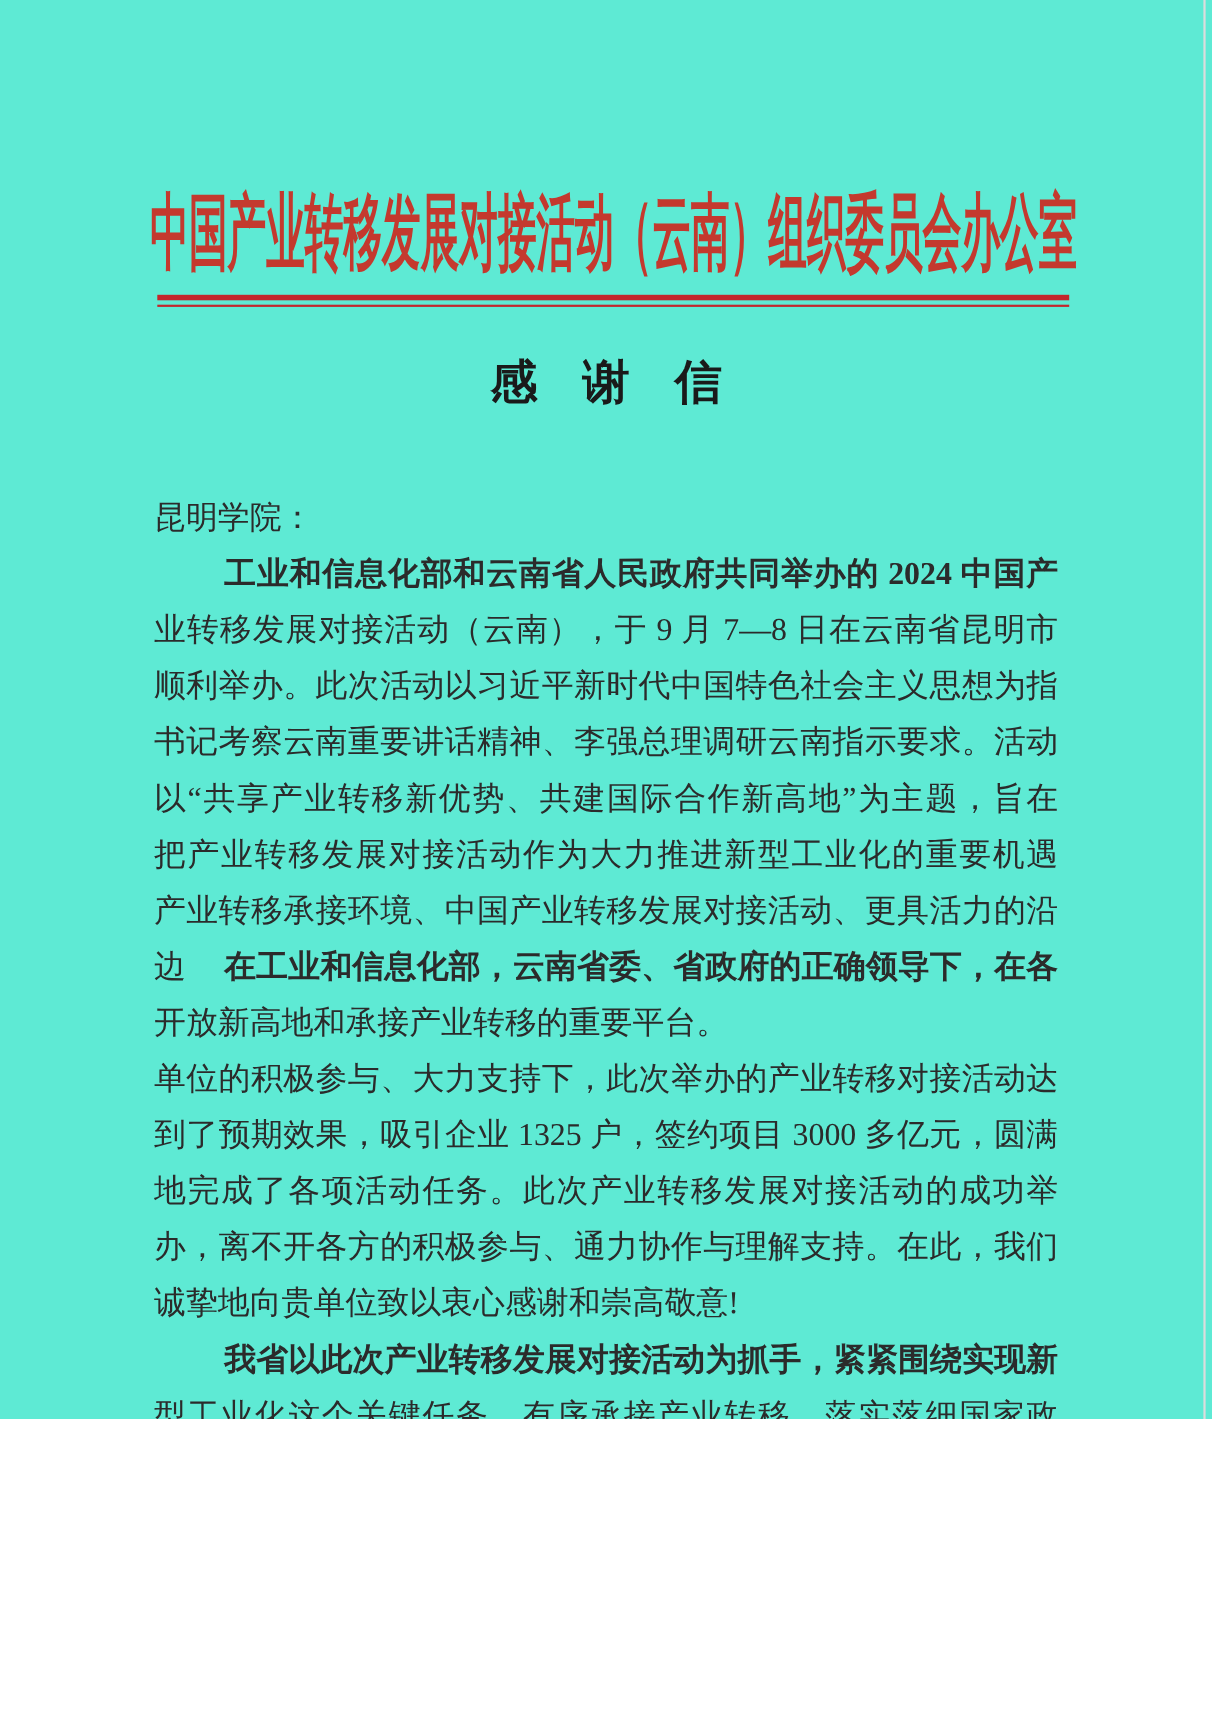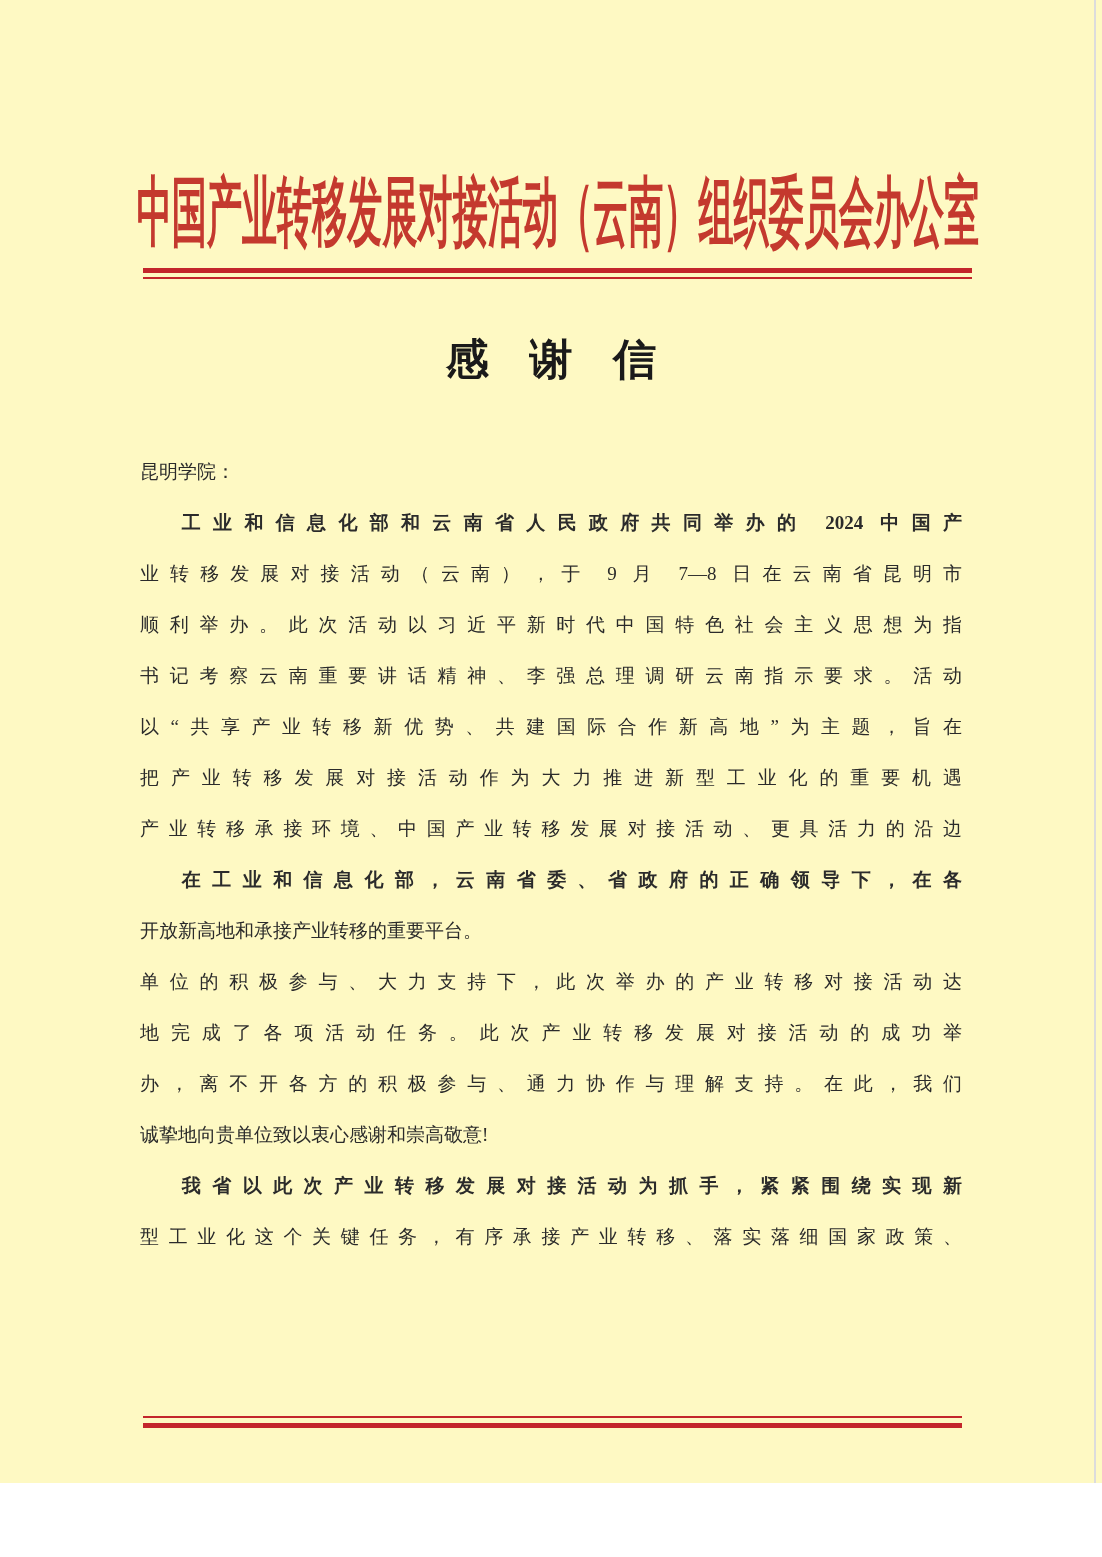--- a/index.html
+++ b/index.html
@@ -3,22 +3,22 @@
 <meta charset="utf-8">
 <style>
   html, body {
     margin: 0;
     padding: 0;
     background: #ffffff;
   }
   .page {
     position: relative;
     width: 1102px;
-    height: 1483px;
-    background: #fef9c3;
+    height: 1290px;
+    background: #5eead4;
     overflow: hidden;
     font-family: "Liberation Serif", "DejaVu Serif", serif;
   }
   
   .letterhead {
     position: absolute;
     left: 143px;
     top: 166px;
     width: 829px;
     height: 92px;
@@ -43,39 +43,39 @@
     background: var(--rule-red, #c3262c);
   }
   .rule-head-thick { left: 143px; top: 268px; width: 829px; height: 5px; }
   .rule-head-thin  { left: 143px; top: 277px; width: 829px; height: 2px; }
   .rule-foot-thin  { left: 143px; top: 1416px; width: 819px; height: 2px; }
   .rule-foot-thick { left: 143px; top: 1423px; width: 819px; height: 5px; }
   
   .letter-title {
     position: absolute;
     left: 0;
-    top: 331px;
+    top: 319px;
     width: 1102px;
     margin: 0;
     text-align: center;
     font-size: 43px;
     font-weight: bold;
     color: var(--title-ink, #1a1a1a);
   }
   .letter-title span {
     letter-spacing: 0.95em;
     margin-right: -0.95em;
   }
   
   .letter-body {
     position: absolute;
     left: 140px;
     top: 446px;
     width: 822px;
-    font-size: 19px;
+    font-size: 29px;
     color: var(--ink, #2b2b2b);
   }
   .line {
     height: 51px;
     line-height: 51px;
     text-align: justify;
     text-align-last: justify;
   }
   .line.last {
     text-align: left;
@@ -121,20 +121,21 @@
         <div class="line indent">工业和信息化部和云南省人民政府共同举办的 2024 中国产</div>
         <div class="line">业转移发展对接活动（云南），于 9 月 7—8 日在云南省昆明市</div>
         <div class="line">顺利举办。此次活动以习近平新时代中国特色社会主义思想为指</div>
         <div class="line">书记考察云南重要讲话精神、李强总理调研云南指示要求。活动</div>
         <div class="line">以“共享产业转移新优势、共建国际合作新高地”为主题，旨在</div>
         <div class="line">把产业转移发展对接活动作为大力推进新型工业化的重要机遇</div>
         <div class="line">产业转移承接环境、中国产业转移发展对接活动、更具活力的沿边</div>
         <div class="line indent">在工业和信息化部，云南省委、省政府的正确领导下，在各</div>
         <div class="line last">开放新高地和承接产业转移的重要平台。</div>
         <div class="line">单位的积极参与、大力支持下，此次举办的产业转移对接活动达</div>
+        <div class="line">到了预期效果，吸引企业 1325 户，签约项目 3000 多亿元，圆满</div>
         <div class="line">地完成了各项活动任务。此次产业转移发展对接活动的成功举</div>
         <div class="line">办，离不开各方的积极参与、通力协作与理解支持。在此，我们</div>
         <div class="line last">诚挚地向贵单位致以衷心感谢和崇高敬意!</div>
         <div class="line indent">我省以此次产业转移发展对接活动为抓手，紧紧围绕实现新</div>
         <div class="line">型工业化这个关键任务，有序承接产业转移、落实落细国家政策、</div>
       </div>
   </div>
 
   <div class="rule rule-foot-thin"></div>
   <div class="rule rule-foot-thick"></div>

